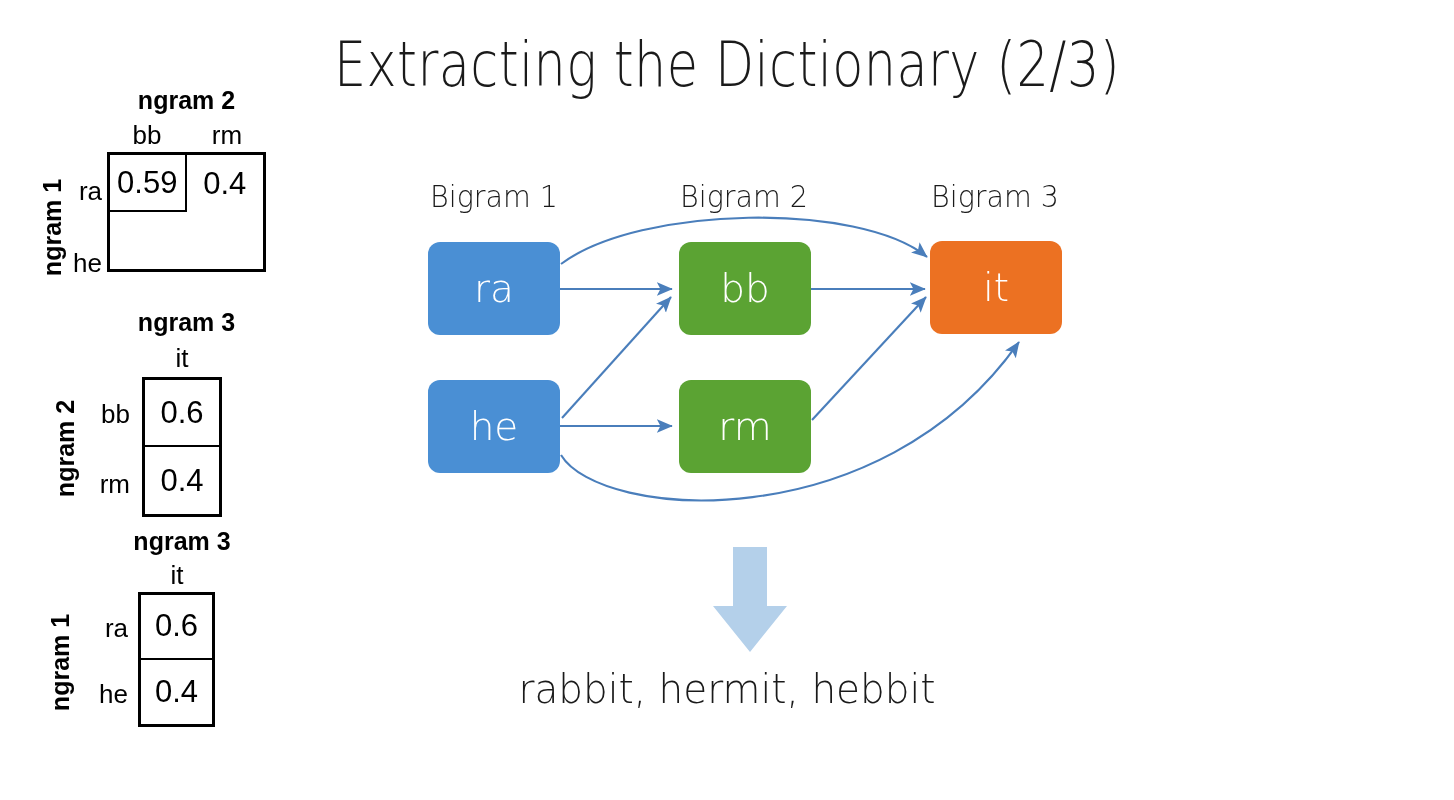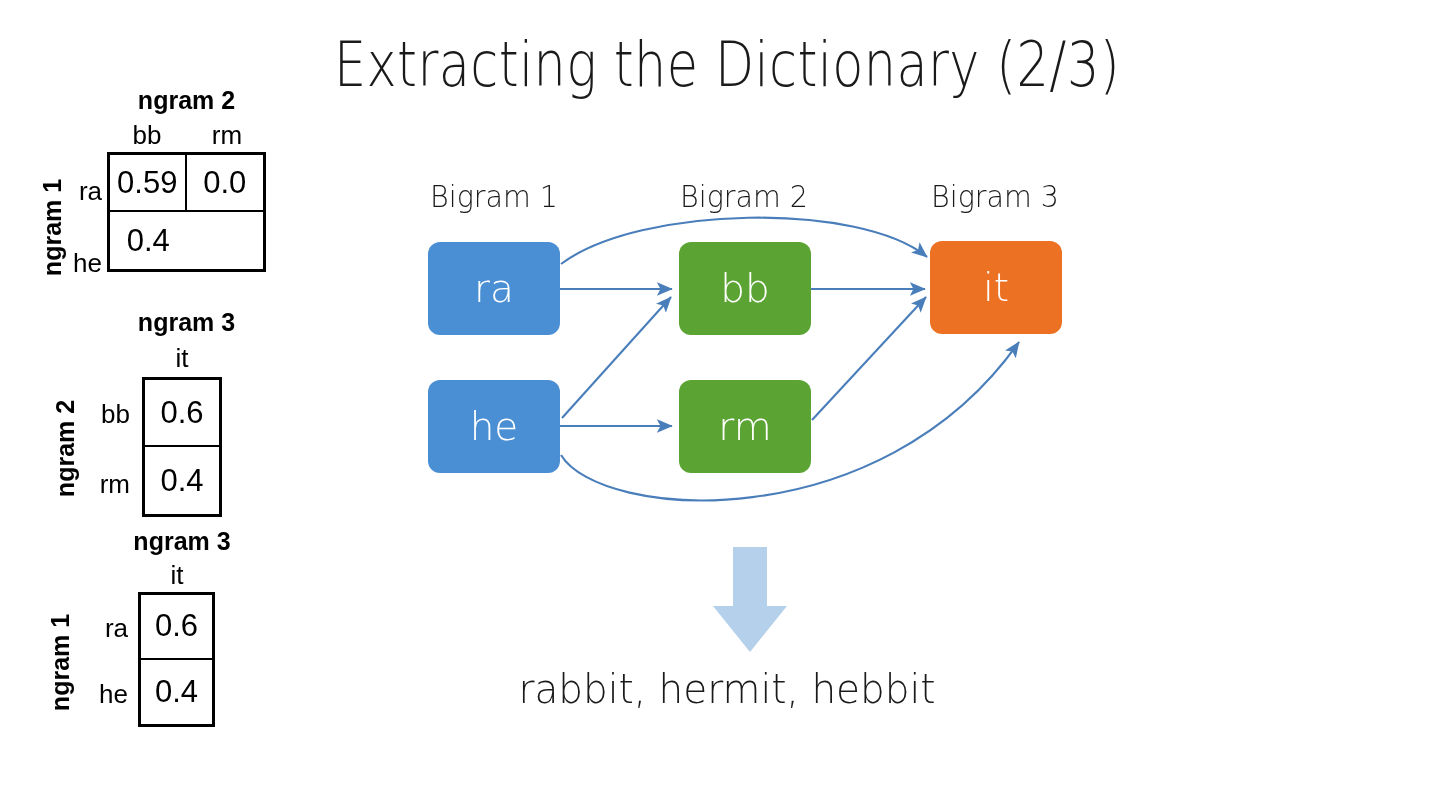--- a/index.html
+++ b/index.html
@@ -136,21 +136,20 @@
   <div class="mx-collabel" style="left:107px; top:120px; width:80px;">bb</div>
   <div class="mx-collabel" style="left:187px; top:120px; width:80px;">rm</div>
 
   <div class="mx-sidelabel" style="left:-3px; top:213px; width:110px; text-align:center; transform:rotate(-90deg);">ngram 1</div>
 
   <div class="mx-rowlabel" style="left:52px; top:176px; width:50px;">ra</div>
   <div class="mx-rowlabel" style="left:52px; top:248px; width:50px;">he</div>
 
   <div class="mx-grid" style="left:107px; top:152px; width:159px; height:120px; grid-template-columns:1fr 1fr; grid-template-rows:1fr 1fr;">
     <div class="mx-cell">0.59</div>
-    <div class="mx-cell last-col">0.0</div>
     <div class="mx-cell last-col last-row">0.4</div>
   </div>
 
   <div class="mx-toplabel" style="left:107px; top:308px; width:159px;">ngram 3</div>
 </div>
 
 <div class="matrix-block">
   <div class="mx-collabel" style="left:142px; top:343px; width:80px;">it</div>
 
   <div class="mx-sidelabel" style="left:10px; top:434px; width:110px; text-align:center; transform:rotate(-90deg);">ngram 2</div>

